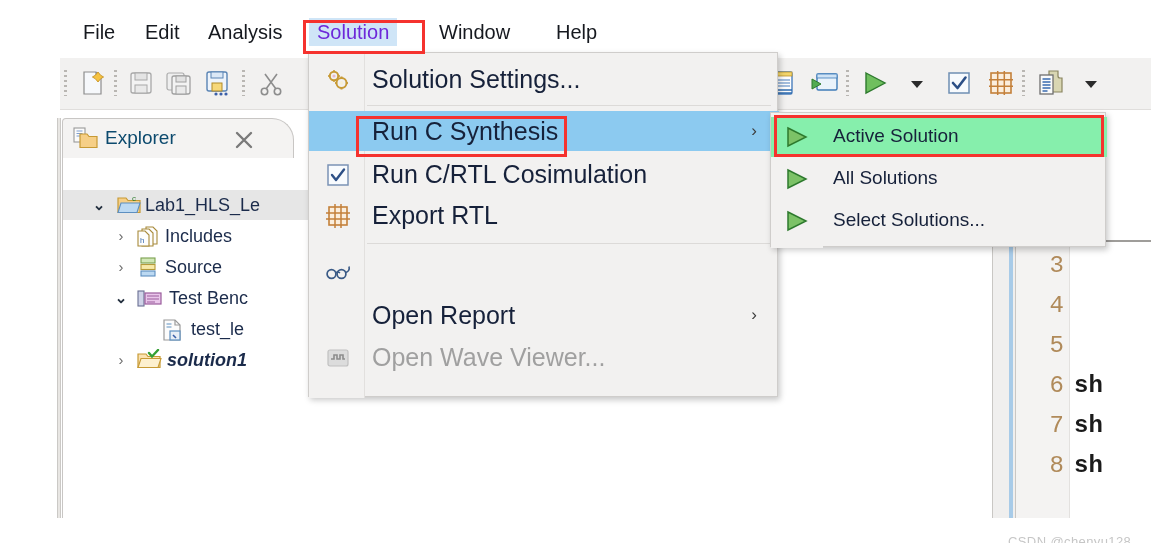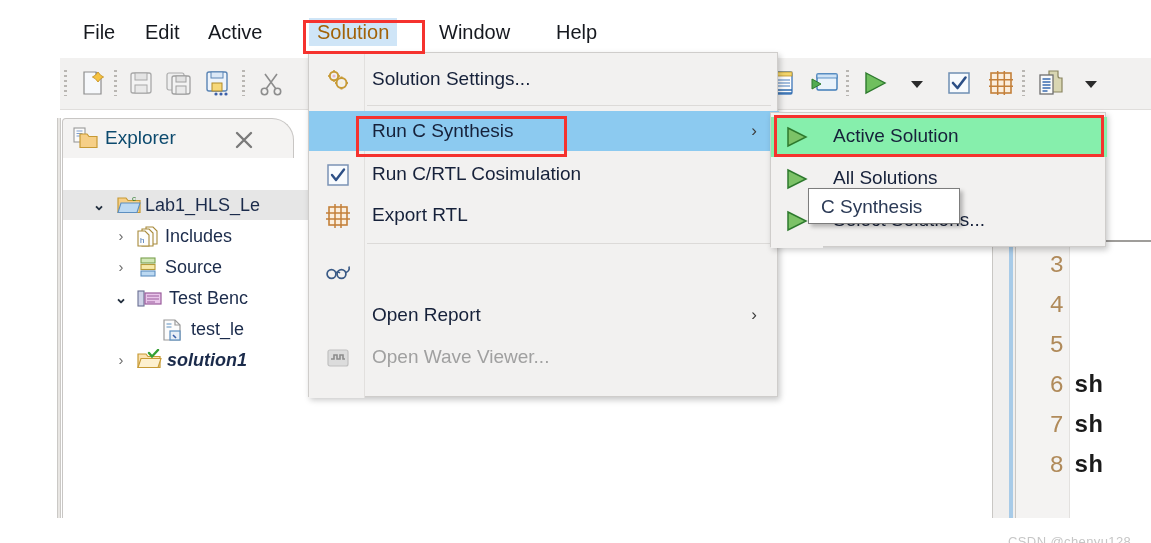--- a/index.html
+++ b/index.html
@@ -16,21 +16,21 @@
   .menubar {
     position: absolute; left: 0; top: 0; width: 1151px; height: 48px;
     background: #ffffff;
   }
   .menubar-item {
     position: absolute; top: 18px; height: 28px;
     font-size: 20px; color: #16191f; line-height: 28px;
     padding: 0 5px; white-space: nowrap;
   }
   .menubar-item.active {
-    background: #cfe5f7; color: #a16207;
+    background: #cfe5f7; color: #6d28d9;
   }
   .redbox {
     position: absolute; border: 3px solid #f5322e; pointer-events: none;
   }
 
   
   .toolbar {
     position: absolute; left: 60px; top: 58px; width: 1091px; height: 52px;
     background: #f2f1f0; border-bottom: 1px solid #e0dedc;
   }
@@ -95,21 +95,21 @@
   .dd-gutter {
     position: absolute; left: 0; top: 0; width: 56px; height: 345px;
     background: #f2f1f0; border-right: 1px solid #e2e0de;
   }
   .dd-item {
     position: absolute; left: 0; width: 470px; height: 40px;
   }
   .dd-item.hl { background: #8ccaf0; }
   .dd-item-label {
     position: absolute; left: 63px; top: 7px;
-    font-size: 19px; color: #16213a; line-height: 26px; white-space: nowrap;
+    font-size: 25px; color: #16213a; line-height: 26px; white-space: nowrap;
   }
   .dd-item-label.disabled { color: #a0a0a0; }
   .dd-arrow {
     position: absolute; right: 22px; top: 9px;
     font-size: 17px; color: #3d3d3d; line-height: 22px;
   }
   .dd-icon { position: absolute; left: 16px; top: 8px; width: 26px; height: 26px; }
   .dd-sep {
     position: absolute; left: 58px; width: 404px; height: 1px; background: #dcdad8;
   }
@@ -183,21 +183,21 @@
   }
 </style>
 </head>
 <body>
 
 <div id="root">
 
   <div class="menubar">
     <div class="menubar-item" style="left:78px;">File</div>
     <div class="menubar-item" style="left:140px;">Edit</div>
-    <div class="menubar-item" style="left:203px;">Active</div>
+    <div class="menubar-item" style="left:203px;">Analysis</div>
     <div class="menubar-item active" style="left:309px; padding:0 8px;">Solution</div>
     <div class="menubar-item" style="left:434px;">Window</div>
     <div class="menubar-item" style="left:551px;">Help</div>
   </div>
 
   <div class="toolbar">
     <div class="tb-sep" style="left:4px;"></div>
 
     <div class="tb-icon" style="left:18px;">
       <svg width="30" height="30" viewBox="0 0 30 30">
@@ -527,23 +527,20 @@
     <div class="sm-item" style="top:88px;">
       <span class="play-icon">
         <svg width="26" height="22" viewBox="0 0 26 22">
           <path d="M3 2 L21 11 L3 20 Z" fill="#7cc267" stroke="#2e7a2e" stroke-width="1.5"></path>
         </svg>
       </span>
       <span class="sm-label">Select Solutions...</span>
     </div>
   </div>
 
-  <div class="tooltip">
-    <span class="tooltip-text">C Synthesis</span>
-  </div>
 
   <div class="redbox" style="left:303px; top:20px;  width:122px; height:34px;"></div>
   <div class="redbox" style="left:356px; top:116px; width:211px; height:41px;"></div>
   <div class="redbox" style="left:774px; top:115px; width:330px; height:42px;"></div>
 
   <div class="watermark">CSDN @chenyu128</div>
 
 </div>
 
 </body></html>

